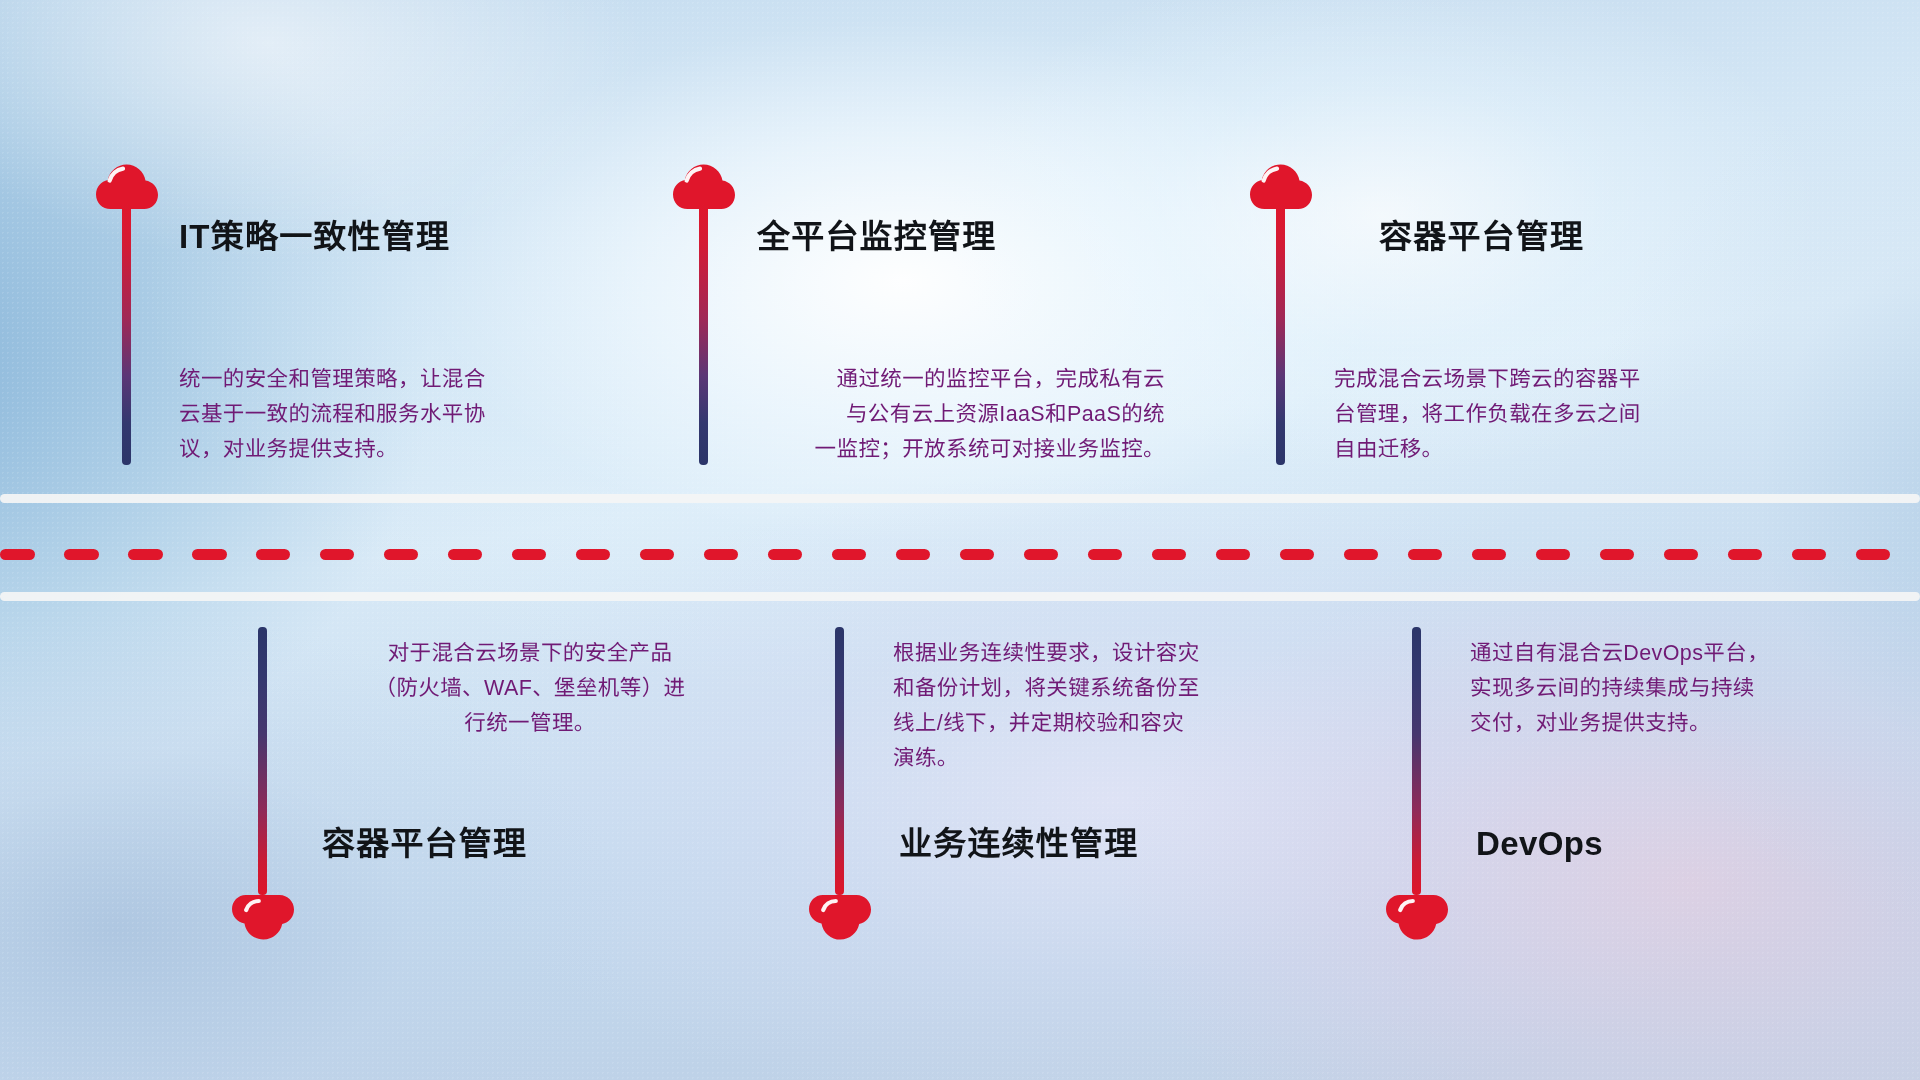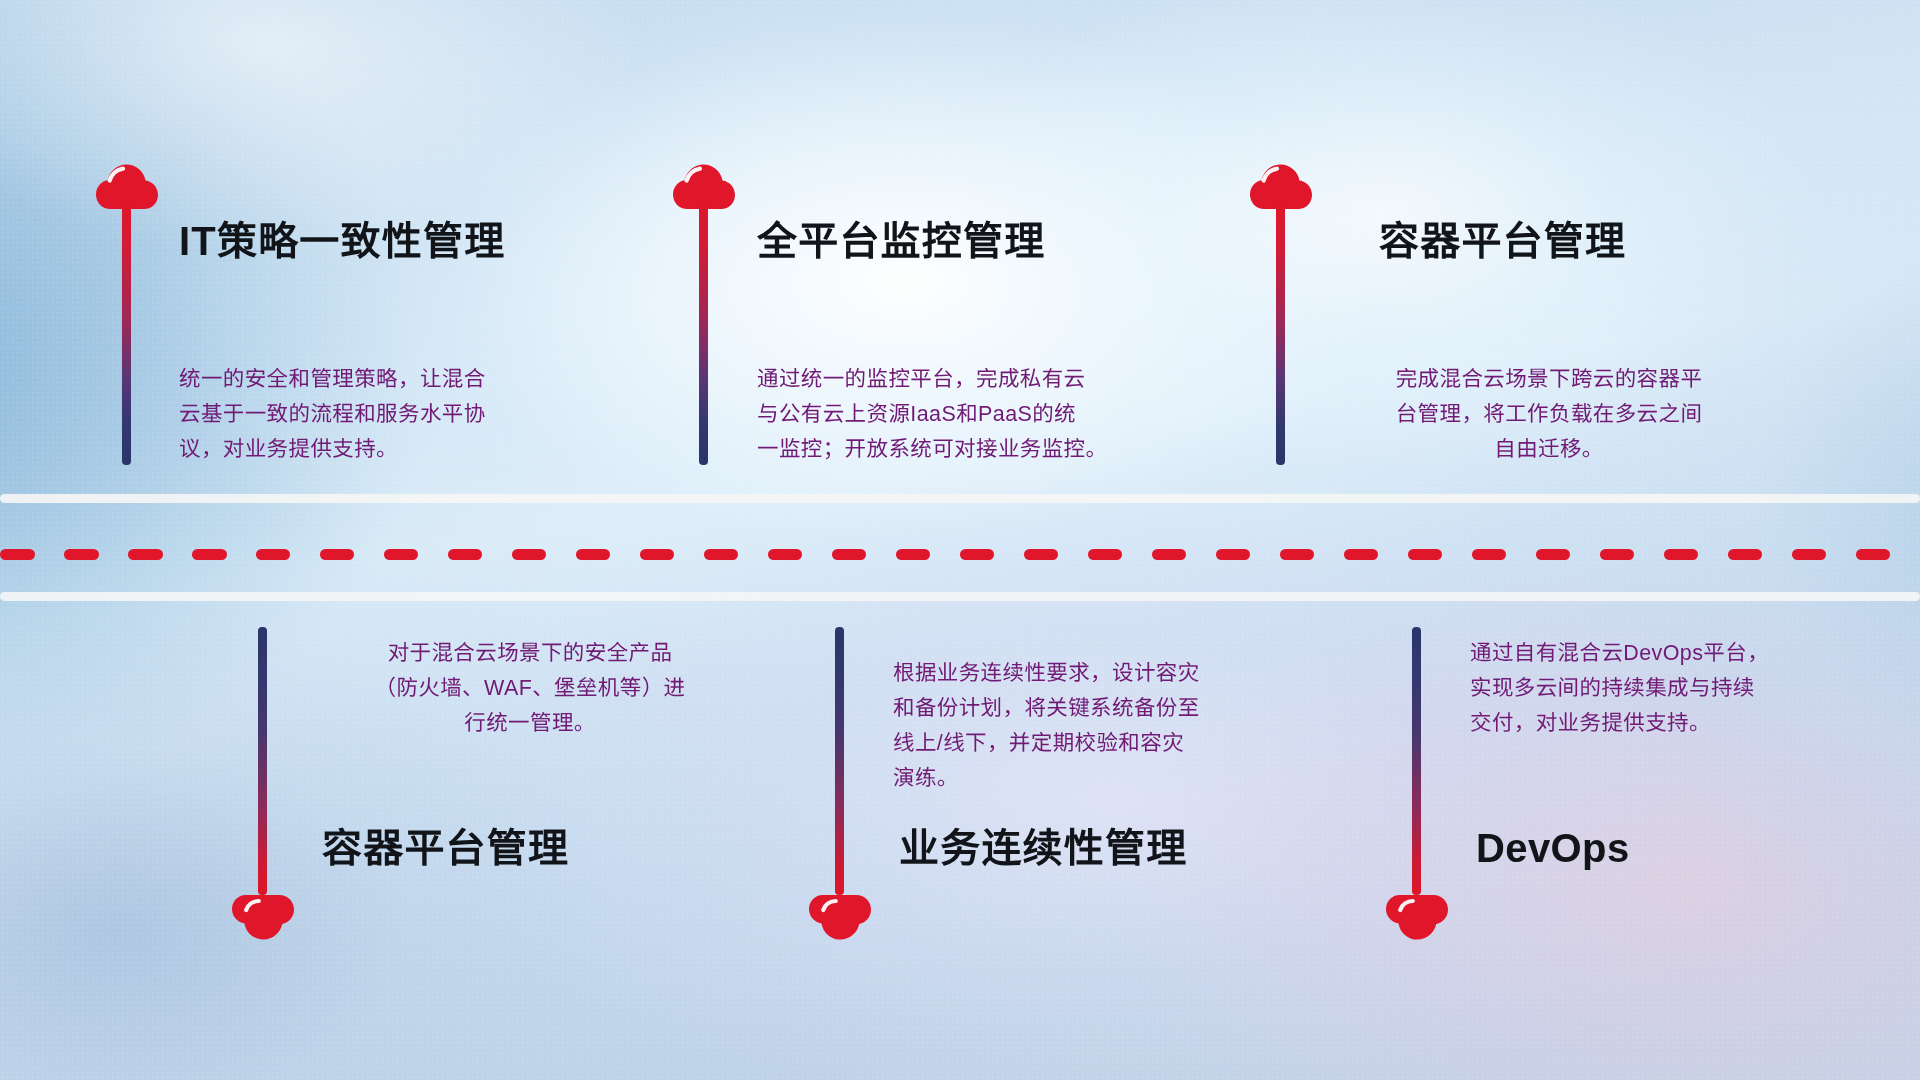--- a/index.html
+++ b/index.html
@@ -127,21 +127,21 @@
     position:absolute;
     width:9px;
     border-radius:4px;
   }
   .stem.down { background:linear-gradient(180deg,#e0162b 0%,#d41b35 16%,#a02856 44%,#5b3676 66%,#33386f 84%,#2b3569 100%); }
   .stem.up   { background:linear-gradient(180deg,#2b3569 0%,#33386f 18%,#46376e 40%,#8e2a59 68%,#cc1a33 88%,#de1529 100%); }
 
   
   .heading {
     position:absolute;
-    font-size:40px;
+    font-size:33px;
     font-weight:bold;
     color:#111418;
     letter-spacing:1.2px;
     white-space:nowrap;
     line-height:1.1;
   }
   .heading.latin { letter-spacing:.4px; }
 
   
   .body {
@@ -226,37 +226,37 @@
     <div class="cloud" style="left:673px;top:163px;">
       <svg viewBox="0 0 62 46" xmlns="http://www.w3.org/2000/svg">
         <path d="M14.5 46 C6.3 46 0 39.6 0 31.4 C0 24.1 5.1 18.1 11.8 16.9
                  C13.6 8.0 21.3 1.4 30.6 1.4 C40.1 1.4 48.0 8.4 49.5 17.6
                  C56.6 18.6 62 24.6 62 31.9 C62 39.7 55.9 46 48.2 46 Z" fill="#e0162b"></path>
         <path d="M13.6 17.6 C15.4 11.3 20.6 6.6 27.0 5.6" stroke="#ffffff" stroke-width="4.2" stroke-linecap="round" fill="none" opacity="0.95"></path>
       </svg>
     </div>
     <div class="stem down" style="left:699px;top:203px;height:262px;"></div>
     <div class="heading" style="left:757px;top:219px;">全平台监控管理</div>
-    <div class="body" style="left:757px;top:362px;width:450px;">通过统一的监控平台，完成私有云
+    <div class="body" style="left:715px;top:362px;width:450px;text-align:right;">通过统一的监控平台，完成私有云
 与公有云上资源IaaS和PaaS的统
 一监控；开放系统可对接业务监控。</div>
   </div>
 
   <div class="col">
     <div class="cloud" style="left:1250px;top:163px;">
       <svg viewBox="0 0 62 46" xmlns="http://www.w3.org/2000/svg">
         <path d="M14.5 46 C6.3 46 0 39.6 0 31.4 C0 24.1 5.1 18.1 11.8 16.9
                  C13.6 8.0 21.3 1.4 30.6 1.4 C40.1 1.4 48.0 8.4 49.5 17.6
                  C56.6 18.6 62 24.6 62 31.9 C62 39.7 55.9 46 48.2 46 Z" fill="#e0162b"></path>
         <path d="M13.6 17.6 C15.4 11.3 20.6 6.6 27.0 5.6" stroke="#ffffff" stroke-width="4.2" stroke-linecap="round" fill="none" opacity="0.95"></path>
       </svg>
     </div>
     <div class="stem down" style="left:1276px;top:203px;height:262px;"></div>
     <div class="heading" style="left:1334px;top:219px;margin-left:45px;">容器平台管理</div>
-    <div class="body" style="left:1334px;top:362px;width:430px;text-align:center;">完成混合云场景下跨云的容器平
+    <div class="body" style="left:1334px;top:362px;width:430px;">完成混合云场景下跨云的容器平
 台管理，将工作负载在多云之间
 自由迁移。</div>
   </div>
 
   <div class="col">
     <div class="stem up" style="left:258px;top:627px;height:268px;"></div>
     <div class="body" style="left:315px;top:636px;width:430px;text-align:center;">对于混合云场景下的安全产品
 （防火墙、WAF、堡垒机等）进
 行统一管理。</div>
     <div class="heading" style="left:322px;top:826px;">容器平台管理</div>
@@ -267,21 +267,21 @@
                    C13.6 8.0 21.3 1.4 30.6 1.4 C40.1 1.4 48.0 8.4 49.5 17.6
                    C56.6 18.6 62 24.6 62 31.9 C62 39.7 55.9 46 48.2 46 Z" fill="#e0162b"></path>
         </g>
         <path d="M14.2 15.0 C16.0 9.6 21.0 6.0 26.8 6.0" stroke="#ffffff" stroke-width="4.2" stroke-linecap="round" fill="none" opacity="0.95"></path>
       </svg>
     </div>
   </div>
 
   <div class="col">
     <div class="stem up" style="left:835px;top:627px;height:268px;"></div>
-    <div class="body" style="left:893px;top:636px;width:430px;margin-top:20px;">根据业务连续性要求，设计容灾
+    <div class="body" style="left:893px;top:636px;width:430px;">根据业务连续性要求，设计容灾
 和备份计划，将关键系统备份至
 线上/线下，并定期校验和容灾
 演练。</div>
     <div class="heading" style="left:899px;top:826px;">业务连续性管理</div>
     <div class="cloud" style="left:809px;top:895px;">
       <svg viewBox="0 0 62 46" xmlns="http://www.w3.org/2000/svg">
         <g transform="translate(62,46) rotate(180)">
           <path d="M14.5 46 C6.3 46 0 39.6 0 31.4 C0 24.1 5.1 18.1 11.8 16.9
                    C13.6 8.0 21.3 1.4 30.6 1.4 C40.1 1.4 48.0 8.4 49.5 17.6
                    C56.6 18.6 62 24.6 62 31.9 C62 39.7 55.9 46 48.2 46 Z" fill="#e0162b"></path>

